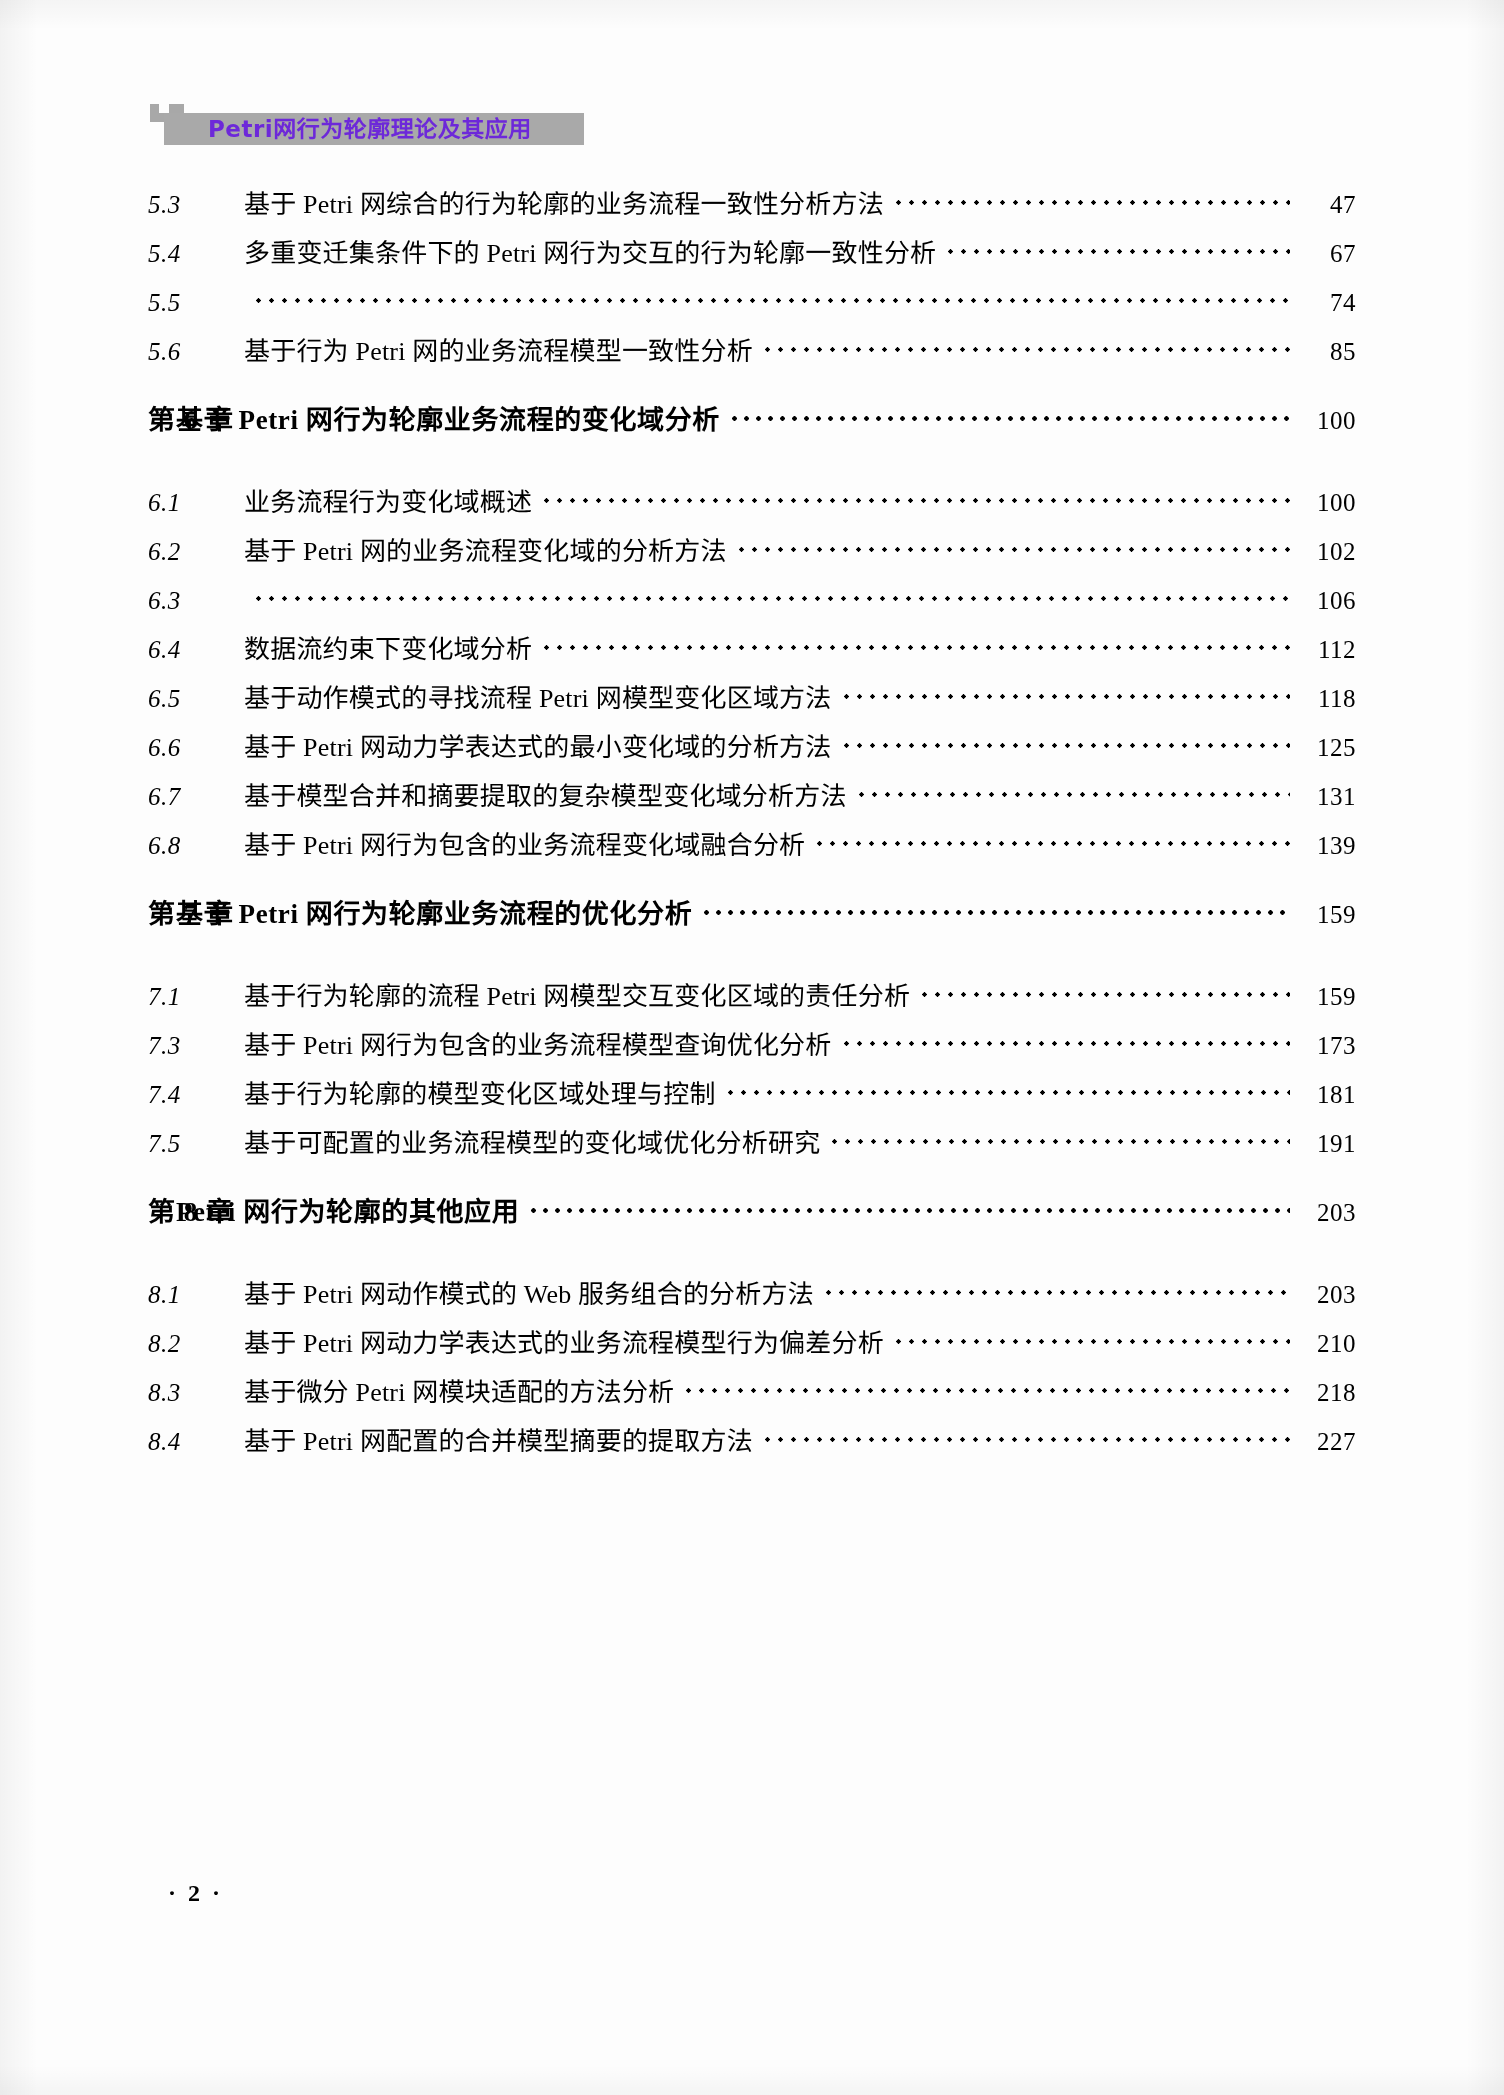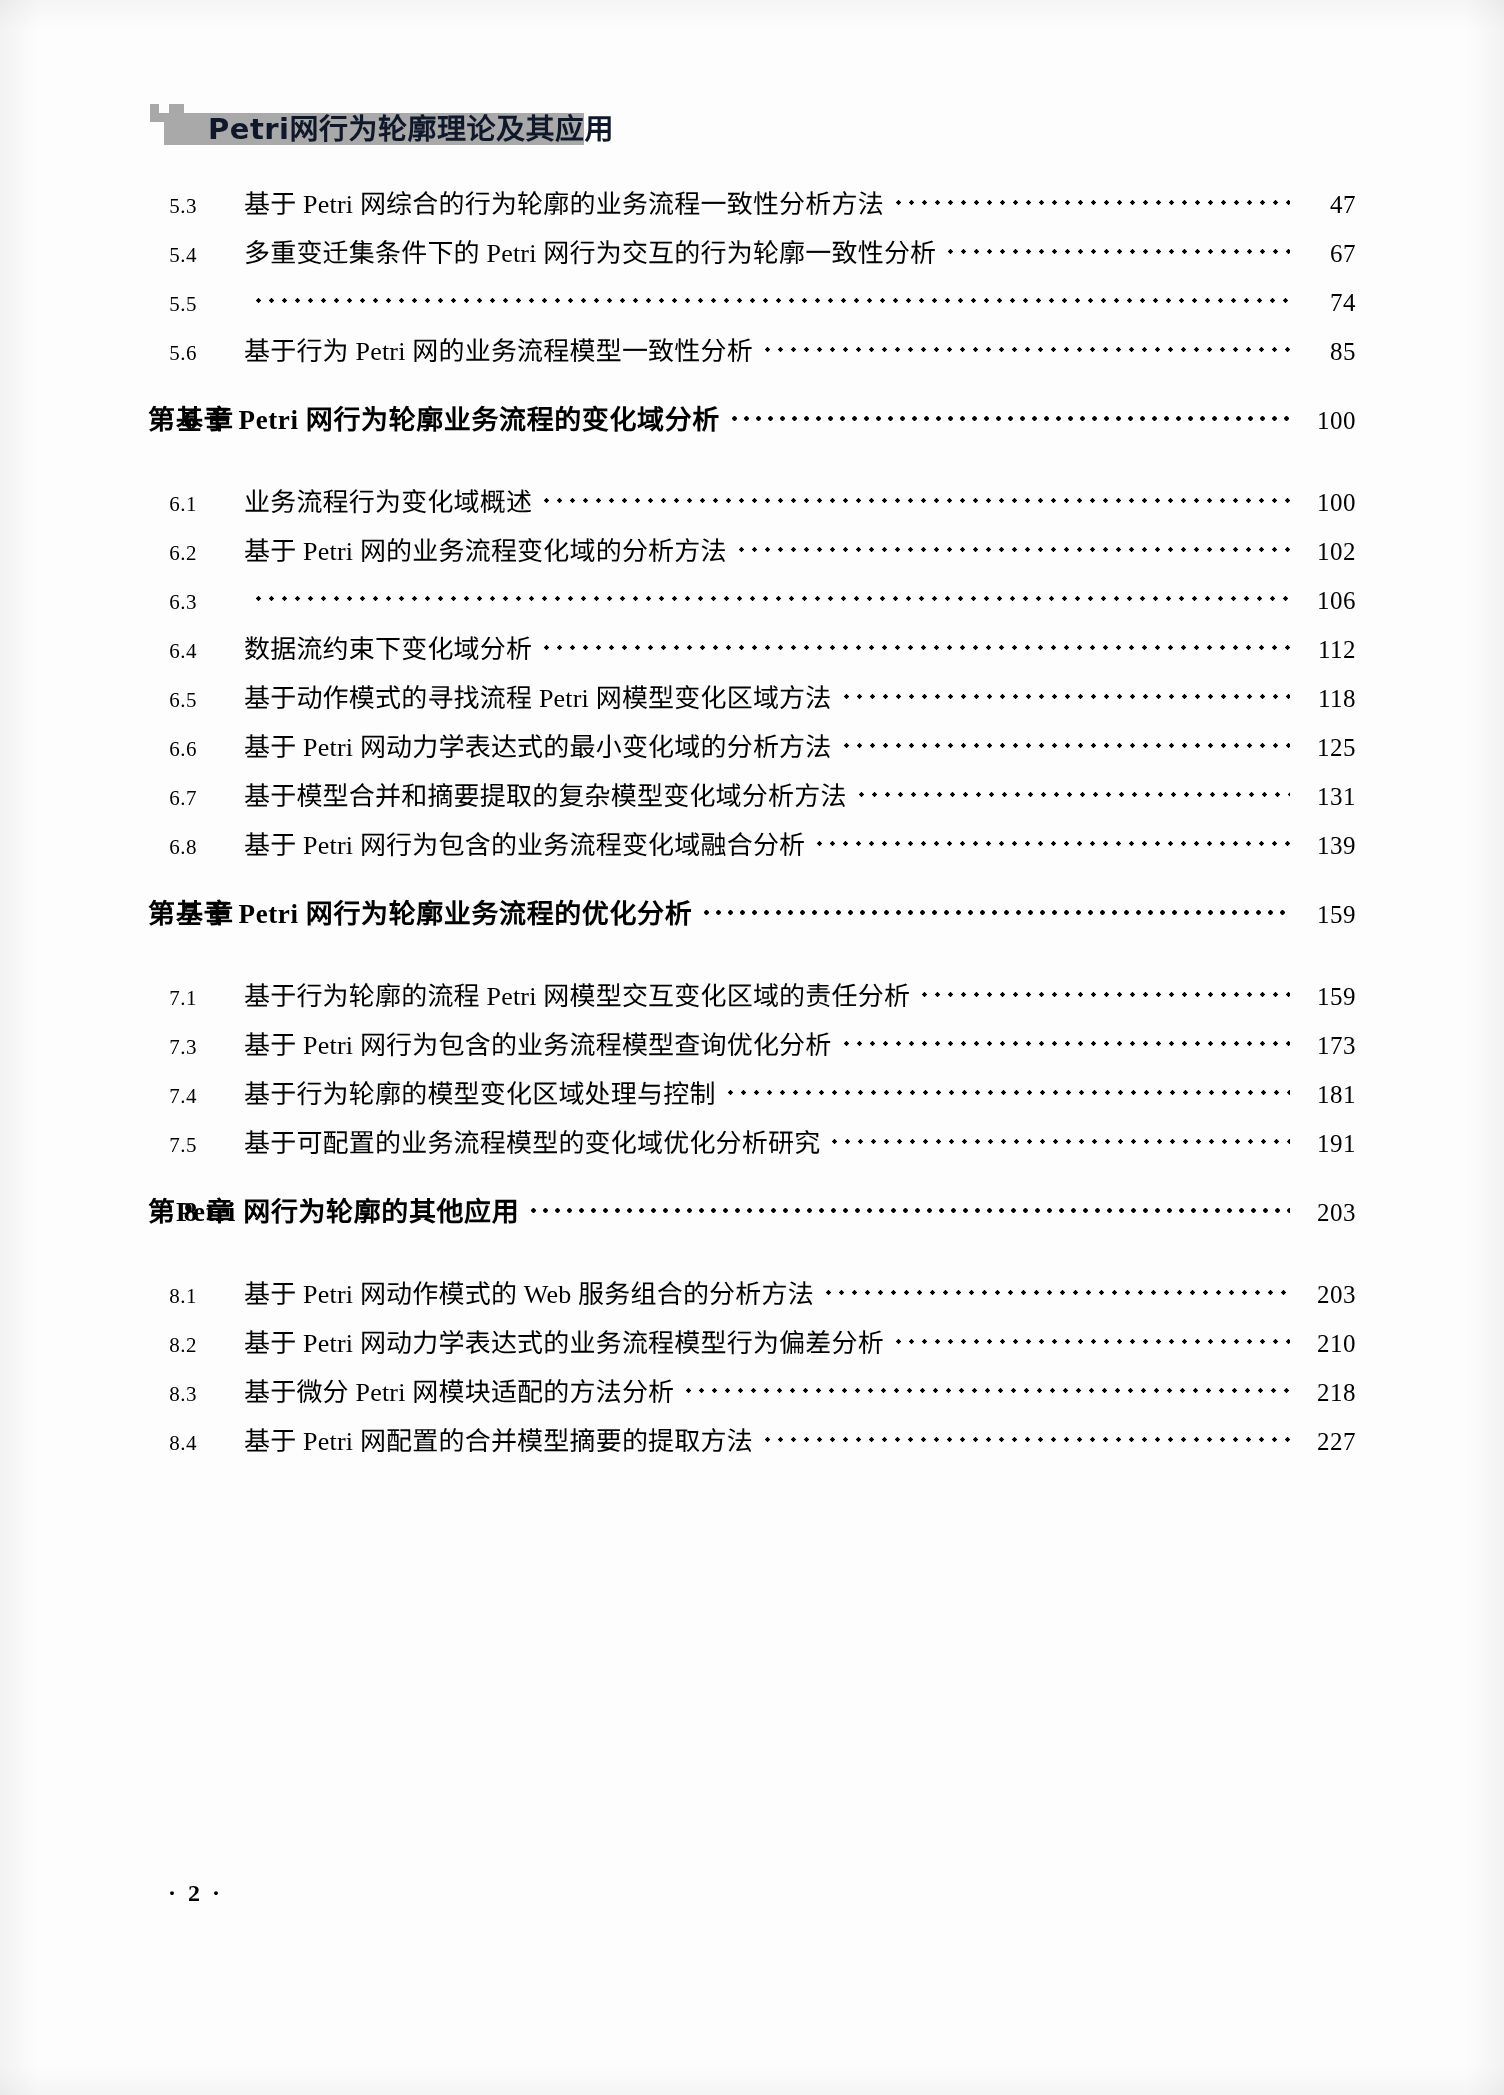--- a/index.html
+++ b/index.html
@@ -69,23 +69,23 @@
     background: #a9a9a9;
   }
   .hdr-title {
     position: absolute;
     left: 58px;
     top: 10px;
     height: 36px;
     line-height: 30px;
     font-family: "DejaVu Sans", "Liberation Sans", sans-serif;
     font-weight: bold;
-    font-size: 29px;
+    font-size: 23px;
     letter-spacing: 0.5px;
-    color: #0f172a;
+    color: #6d28d9;
     white-space: nowrap;
   }
 
   
   #toc {
     position: absolute;
     left: 148px;
     top: 156px;
     width: 1208px;
   }
@@ -98,25 +98,26 @@
   }
 
   
   .row.section {
     height: 49px;
     font-size: 26px;
   }
   .row.section .num {
     width: 96px;
     flex: 0 0 96px;
-    text-align: center;
+    text-align: left;
     padding-right: 26px;
     box-sizing: border-box;
-    font-size: 21px;
+    font-size: 25px;
     letter-spacing: 0.5px;
+    font-style: italic;
   }
   .row.section .label {
     flex: 0 0 auto;
     letter-spacing: 0.2px;
   }
 
   
   .row.chapter {
     height: 66px;
     font-size: 27px;

